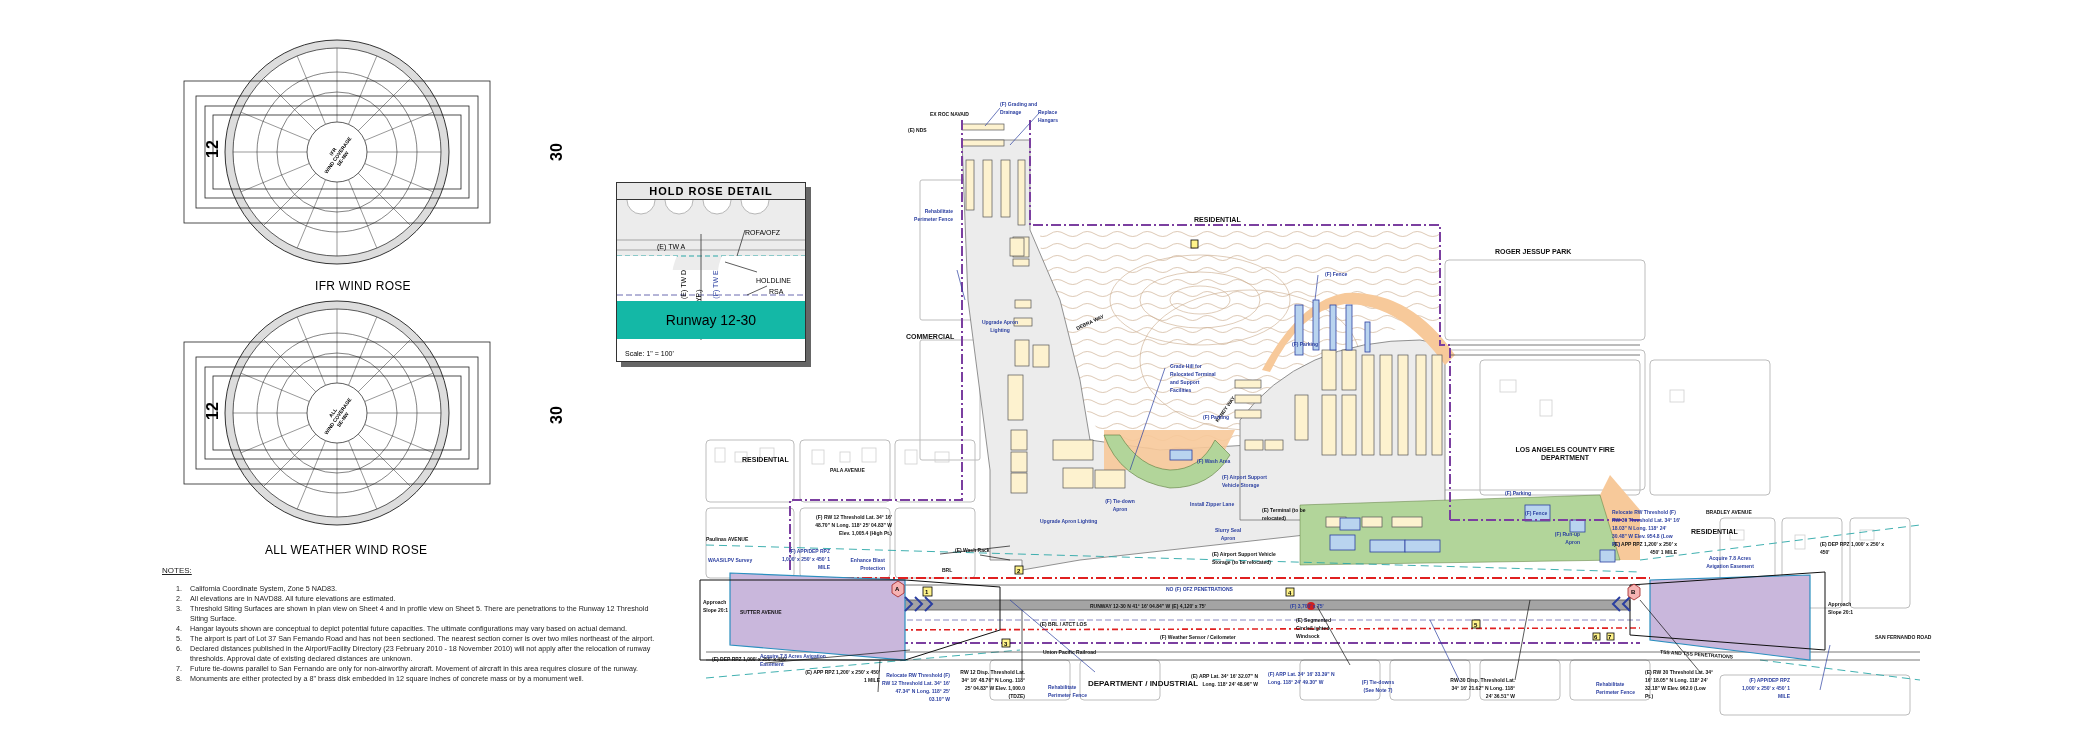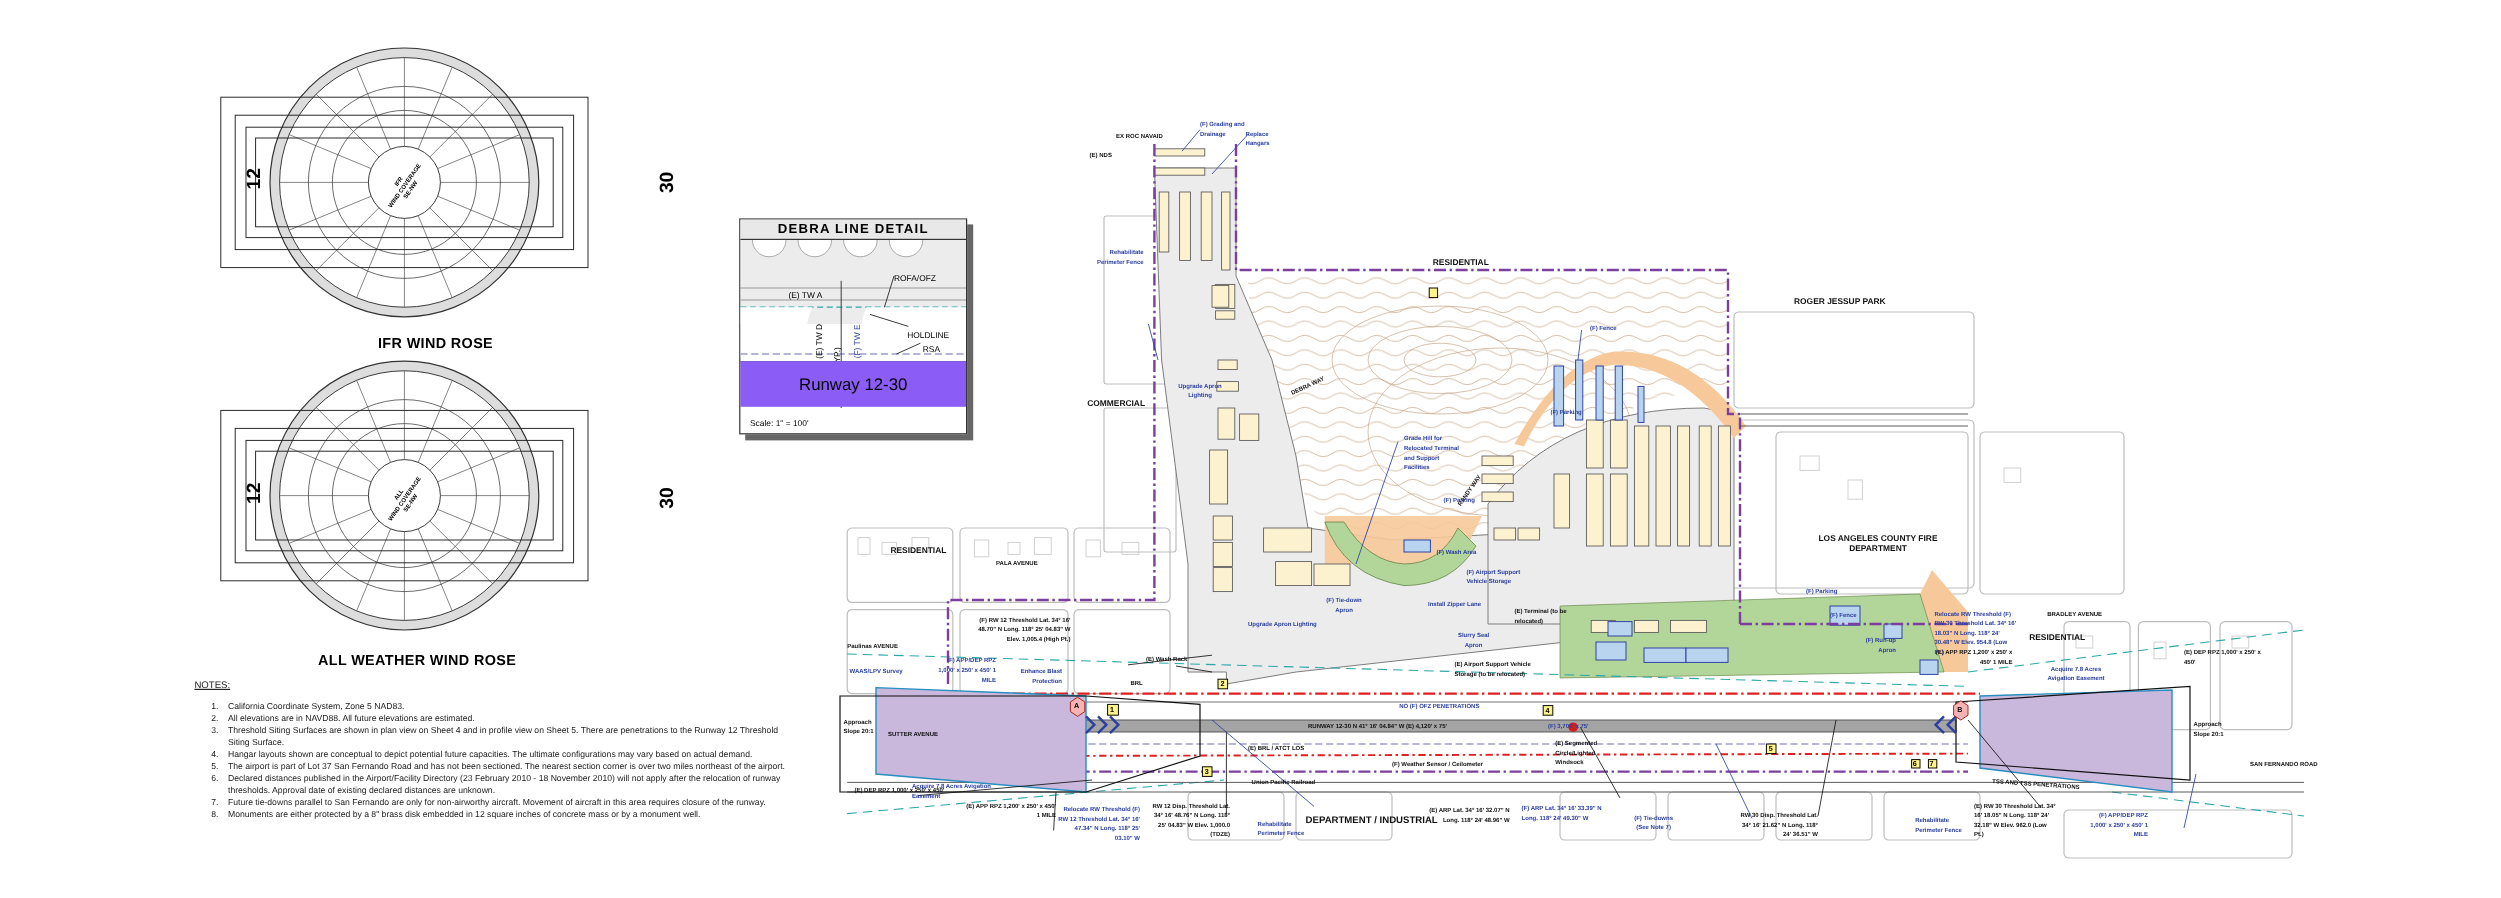--- a/index.html
+++ b/index.html
@@ -1,29 +1,29 @@
 <!DOCTYPE html>
 <html><head>
 <meta charset="utf-8">
 <style>
   html,body{margin:0;padding:0;background:#fff;}
   body{width:2084px;height:748px;position:relative;overflow:hidden;font-family:"Liberation Sans",sans-serif;color:#000;}
   .abs{position:absolute;}
   .lbl{position:absolute;font-size:7px;font-weight:bold;white-space:nowrap;line-height:8px;}
   .blue{color:#2b3fa0;}
   .black{color:#111;}
-  .title{position:absolute;font-weight:bold;font-size:12px;letter-spacing:0.3px;}
+  .title{position:absolute;font-weight:normal;font-size:12px;letter-spacing:0.3px;}
   .rwynum{position:absolute;font-weight:bold;font-size:16px;}
   .notes{position:absolute;left:162px;top:566px;width:500px;font-size:7.2px;line-height:10px;color:#222;}
   .notes h4{margin:0 0 8px 0;font-size:8px;font-weight:normal;text-decoration:underline;}
   .notes ol{margin:0;padding-left:22px;}
   .notes li{margin:0;padding-left:6px;}
   .hold{position:absolute;left:616px;top:182px;width:188px;height:178px;border:1px solid #333;background:#fff;box-shadow:5px 5px 0 #666;}
   .hold .hdr{height:16px;border-bottom:1px solid #333;background:#e8e8e8;text-align:center;font-weight:bold;font-size:11px;line-height:16px;letter-spacing:1px;}
-  .hold .rwy{position:absolute;left:0;right:0;top:118px;height:38px;background:#8b5cf6;font-size:14px;text-align:center;line-height:38px;}
+  .hold .rwy{position:absolute;left:0;right:0;top:118px;height:38px;background:#14b8a6;font-size:14px;text-align:center;line-height:38px;}
   .hold .scale{position:absolute;left:8px;bottom:4px;font-size:7px;}
   .hold .note{position:absolute;font-size:7px;}
   svg{position:absolute;left:0;top:0;}
 </style>
 </head>
 <body>
 
 <svg width="2084" height="748">
   <defs>
     <pattern id="contours" width="30" height="12" patternUnits="userSpaceOnUse">
@@ -286,21 +286,21 @@
     <li>Threshold Siting Surfaces are shown in plan view on Sheet 4 and in profile view on Sheet 5. There are penetrations to the Runway 12 Threshold Siting Surface.</li>
     <li>Hangar layouts shown are conceptual to depict potential future capacities. The ultimate configurations may vary based on actual demand.</li>
     <li>The airport is part of Lot 37 San Fernando Road and has not been sectioned. The nearest section corner is over two miles northeast of the airport.</li>
     <li>Declared distances published in the Airport/Facility Directory (23 February 2010 - 18 November 2010) will not apply after the relocation of runway thresholds. Approval date of existing declared distances are unknown.</li>
     <li>Future tie-downs parallel to San Fernando are only for non-airworthy aircraft. Movement of aircraft in this area requires closure of the runway.</li>
     <li>Monuments are either protected by a 8" brass disk embedded in 12 square inches of concrete mass or by a monument well.</li>
   </ol>
 </div>
 
 <div class="hold">
-  <div class="hdr">DEBRA LINE DETAIL</div>
+  <div class="hdr">HOLD ROSE DETAIL</div>
   <svg width="188" height="160" style="top:17px;">
     <rect x="0" y="0" width="188" height="70" fill="#ececec"></rect>
     <path d="M10 0 A14 14 0 0 0 38 0 M48 0 A14 14 0 0 0 76 0 M86 0 A14 14 0 0 0 114 0 M124 0 A14 14 0 0 0 152 0" fill="#fff" stroke="#999" stroke-width="0.7"></path>
     <line x1="0" y1="40" x2="188" y2="40" stroke="#888" stroke-width="0.7"></line>
     <line x1="0" y1="50" x2="188" y2="50" stroke="#888" stroke-width="0.7"></line>
     <line x1="0" y1="56" x2="188" y2="56" stroke="#2aa7a7" stroke-dasharray="5,3"></line>
     <path d="M0 56 L60 56 Q50 78 60 98 L0 98 Z" fill="#fff"></path>
     <path d="M105 56 L188 56 L188 98 L110 98 Q95 78 105 56 Z" fill="#fff"></path>
     <line x1="0" y1="95" x2="188" y2="95" stroke="#6a6ab0" stroke-dasharray="6,3"></line>
     <line x1="84" y1="34" x2="84" y2="140" stroke="#333" stroke-width="0.8"></line>

